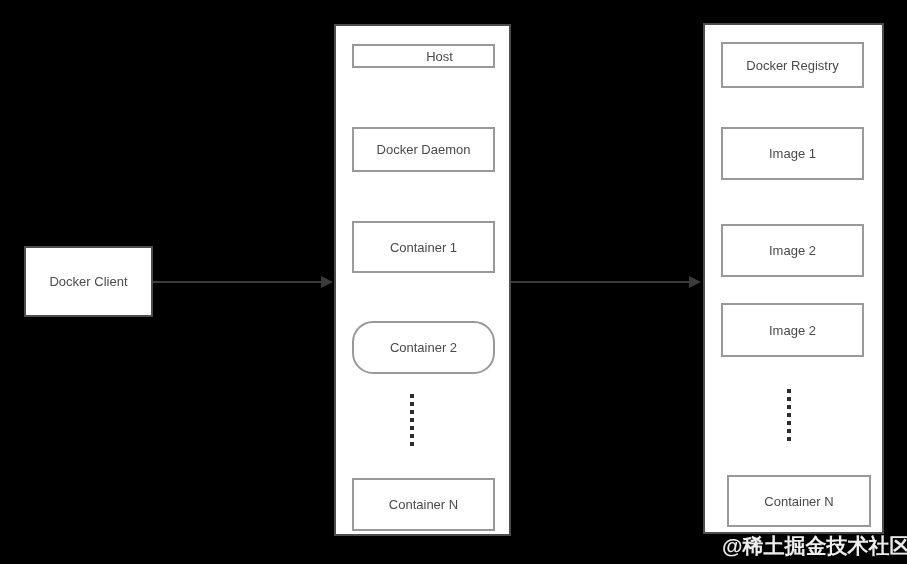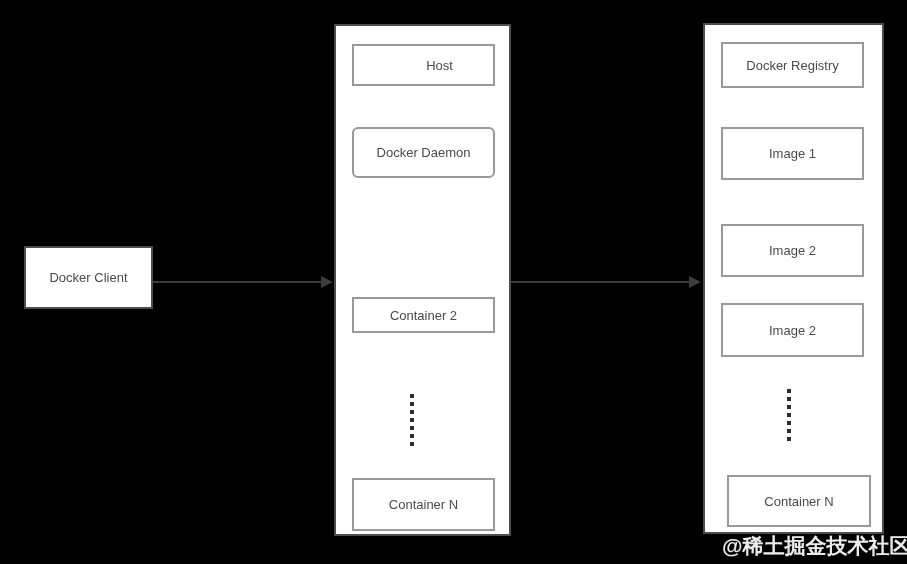--- a/index.html
+++ b/index.html
@@ -47,38 +47,41 @@
     position:absolute; left:722px; top:532px; z-index:6;
     font-size:21px; font-weight:bold; color:rgba(255,255,255,0.92); white-space:nowrap;
     text-shadow:0 0 1px #1a1a1a, 1px 1px 0 rgba(0,0,0,0.6);
   }
 </style>
 </head>
 <body>
 
 <div class="stage">
 
-  <div class="node" style="left:24px; top:246px; width:129px; height:63px;">
+  <div class="node" style="left:24px; top:246px; width:129px; height:71px;">
     <span>Docker Client</span>
   </div>
 
   <div class="arrow-line" style="left:153px; top:281px; width:169px;"></div>
   <div class="arrow-head" style="left:321px; top:276px;"></div>
 
   <div class="arrow-line" style="left:511px; top:281px; width:179px;"></div>
   <div class="arrow-head" style="left:689px; top:276px;"></div>
 
   <div class="panel" style="left:334px; top:24px; width:177px; height:512px;">
-    <div class="inner-box" style="top:18px; height:42px;padding-left:32px;">
+    <div class="inner-box" style="top:18px; height:24px;padding-left:32px;">
       <span>Host</span>
     </div>
-    <div class="inner-box" style="top:101px; height:51px;border-radius:6px;">
+    <div class="inner-box" style="top:101px; height:45px;">
       <span>Docker Daemon</span>
     </div>
-    <div class="inner-box" style="top:271px; height:36px;">
+    <div class="inner-box" style="top:195px; height:52px;">
+      <span>Container 1</span>
+    </div>
+    <div class="inner-box" style="top:295px; height:53px;border-radius:21px;">
       <span>Container 2</span>
     </div>
     <div class="vdots" style="left:74px; top:368px;"></div>
     <div class="inner-box" style="top:452px; height:53px;">
       <span>Container N</span>
     </div>
   </div>
 
   <div class="panel" style="left:703px; top:23px; width:181px; height:511px;">
     <div class="inner-box" style="top:17px; height:46px;">

